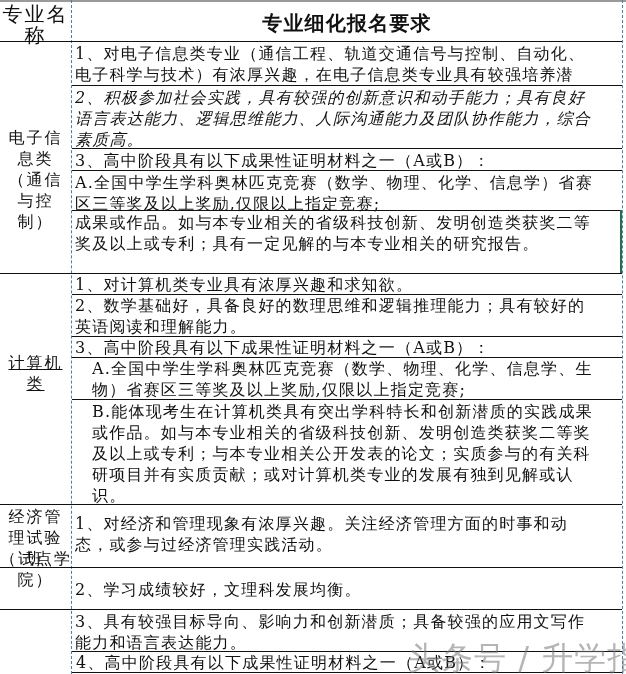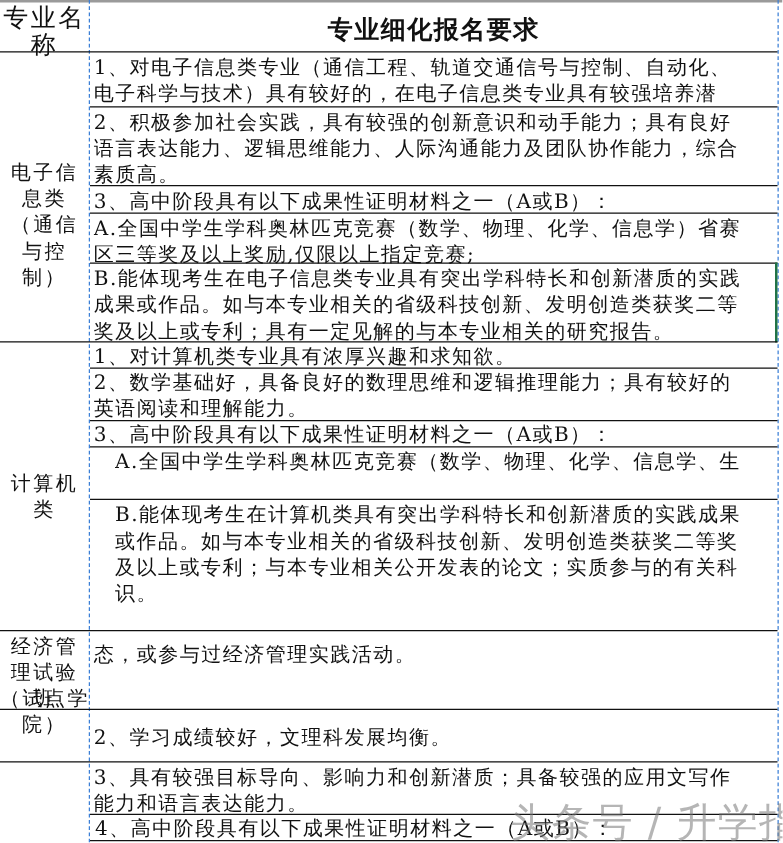--- a/index.html
+++ b/index.html
@@ -30,75 +30,77 @@
 
 <div class="cell name" style="left:0;top:95px;width:71px;margin-top:32px;">
   <div>电子信</div>
   <div>息类</div>
   <div>（通信</div>
   <div>与控</div>
   <div>制）</div>
 </div>
 <div class="cell" style="left:75px;top:43px;width:548px;">
   <div>1、对电子信息类专业（通信工程、轨道交通信号与控制、自动化、</div>
-  <div>电子科学与技术）具有较好的，在电子信息类专业具有较强培养潜</div>
+  <div>电子科学与技术）有浓厚兴趣，在电子信息类专业具有较强培养潜</div>
 </div>
 <div class="hline" style="left:72px;top:85px;width:550px;"></div>
-<div class="cell" style="left:75px;top:87px;width:548px;">
+<div class="cell" style="left:75px;top:87px;width:548px;font-style:italic;">
   <div>2、积极参加社会实践，具有较强的创新意识和动手能力；具有良好</div>
   <div>语言表达能力、逻辑思维能力、人际沟通能力及团队协作能力，综合</div>
   <div>素质高。</div>
 </div>
 <div class="hline" style="left:72px;top:148px;width:550px;"></div>
 <div class="cell" style="left:75px;top:150px;width:548px;">3、高中阶段具有以下成果性证明材料之一（A或B）：</div>
 <div class="hline" style="left:72px;top:170px;width:550px;"></div>
 <div class="cell" style="left:75px;top:172px;width:548px;">
   <div>A.全国中学生学科奥林匹克竞赛（数学、物理、化学、信息学）省赛</div>
   <div>区三等奖及以上奖励,仅限以上指定竞赛;</div>
 </div>
 <div class="hline" style="left:72px;top:210px;width:550px;"></div>
 <div class="green" style="left:620px;top:210px;height:64px;"></div>
 <div class="cell" style="left:75px;top:212px;width:548px;">
-  <div>B.能体现考生在电子信息类专业具有突出学科特长和创新潜质的实践</div>
   <div>成果或作品。如与本专业相关的省级科技创新、发明创造类获奖二等</div>
   <div>奖及以上或专利；具有一定见解的与本专业相关的研究报告。</div>
 </div>
 <div class="hline" style="left:0;top:273px;width:622px;"></div>
 
-<div class="cell name" style="left:0;top:376px;width:71px;">
+<div class="cell name" style="left:0;top:352px;width:71px;text-decoration:underline;">
   <div>计算机</div>
   <div>类</div>
 </div>
 <div class="cell" style="left:75px;top:274px;width:548px;">1、对计算机类专业具有浓厚兴趣和求知欲。</div>
 <div class="hline" style="left:72px;top:294px;width:550px;"></div>
 <div class="cell" style="left:75px;top:295px;width:548px;">
   <div>2、数学基础好，具备良好的数理思维和逻辑推理能力；具有较好的</div>
   <div>英语阅读和理解能力。</div>
 </div>
 <div class="hline" style="left:72px;top:336px;width:550px;"></div>
 <div class="cell" style="left:75px;top:337px;width:548px;">3、高中阶段具有以下成果性证明材料之一（A或B）：</div>
 <div class="hline" style="left:72px;top:357px;width:550px;"></div>
 <div class="cell" style="left:92px;top:358px;width:530px;">
   <div>A.全国中学生学科奥林匹克竞赛（数学、物理、化学、信息学、生</div>
+  <div>物）省赛区三等奖及以上奖励,仅限以上指定竞赛;</div>
 </div>
 <div class="hline" style="left:72px;top:399px;width:550px;"></div>
 <div class="cell" style="left:92px;top:401px;width:530px;">
   <div>B.能体现考生在计算机类具有突出学科特长和创新潜质的实践成果</div>
   <div>或作品。如与本专业相关的省级科技创新、发明创造类获奖二等奖</div>
   <div>及以上或专利；与本专业相关公开发表的论文；实质参与的有关科</div>
+  <div>研项目并有实质贡献；或对计算机类专业的发展有独到见解或认</div>
   <div>识。</div>
 </div>
 <div class="hline" style="left:0;top:504px;width:622px;"></div>
 
 <div class="cell name" style="left:0;top:506px;width:71px;">
   <div>经济管</div>
   <div>理试验</div>
   <div>班</div>
 </div>
 <div class="cell" style="left:75px;top:513px;width:548px;">
+  <div>1、对经济和管理现象有浓厚兴趣。关注经济管理方面的时事和动</div>
   <div>态，或参与过经济管理实践活动。</div>
 </div>
 <div class="hline" style="left:0;top:567px;width:622px;"></div>
 
 <div class="cell name" style="left:0;top:548px;width:71px;">
   <div>（试点学</div>
   <div>院）</div>
 </div>
 <div class="cell" style="left:75px;top:579px;width:548px;">2、学习成绩较好，文理科发展均衡。</div>
 <div class="hline" style="left:0;top:609px;width:622px;"></div>

